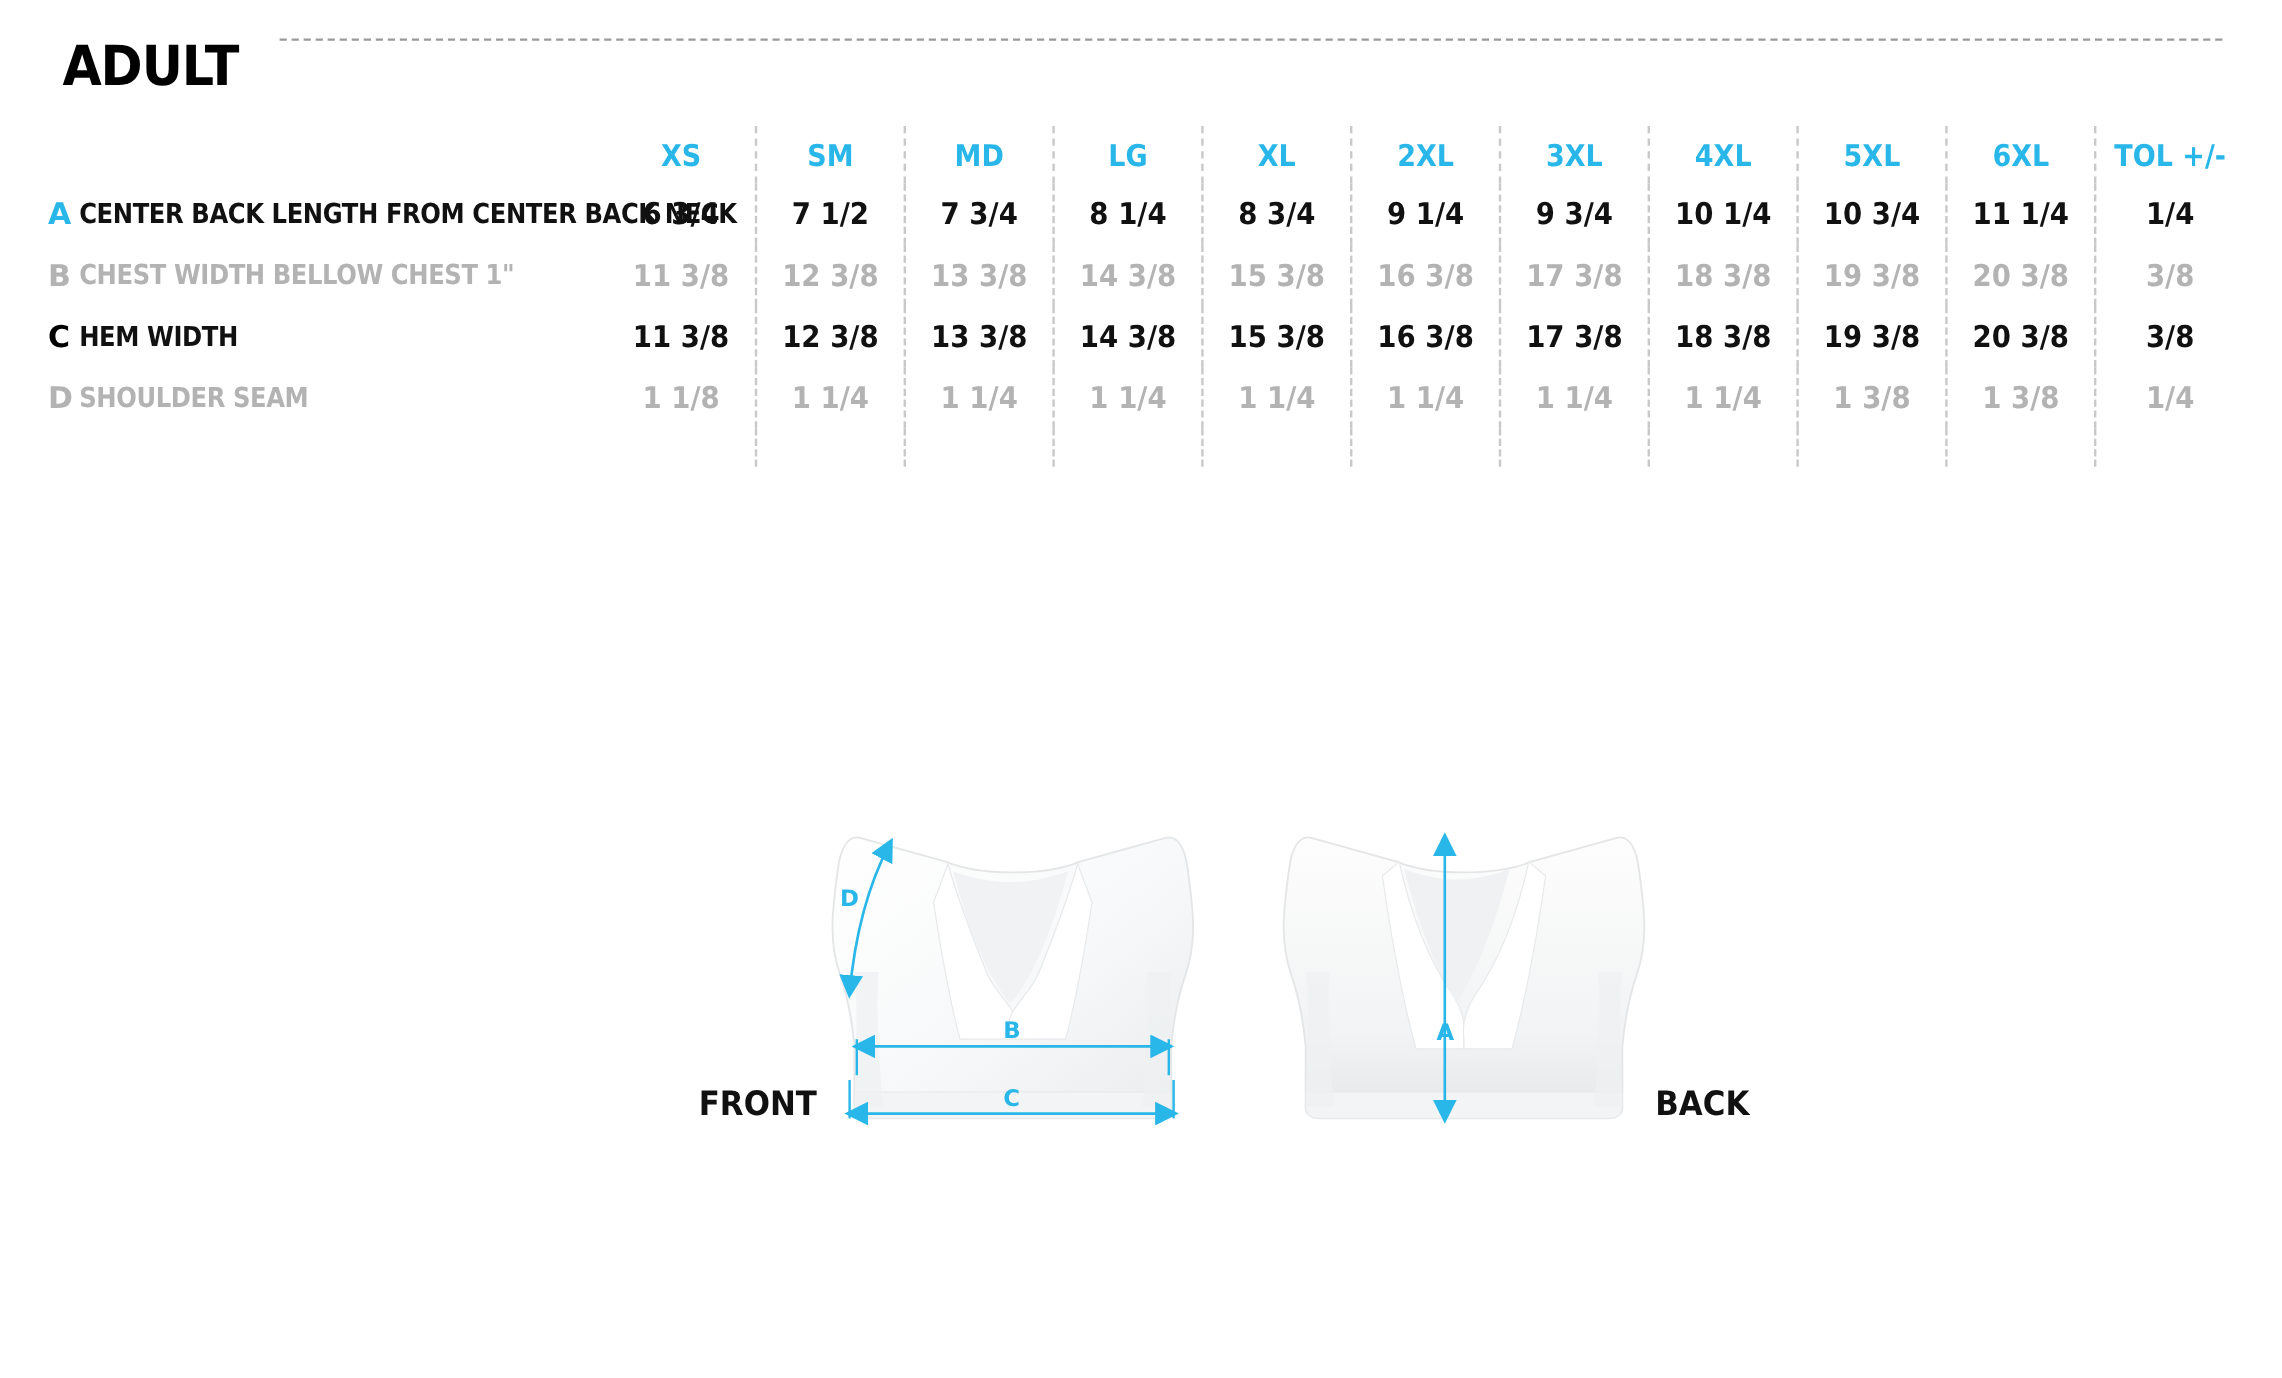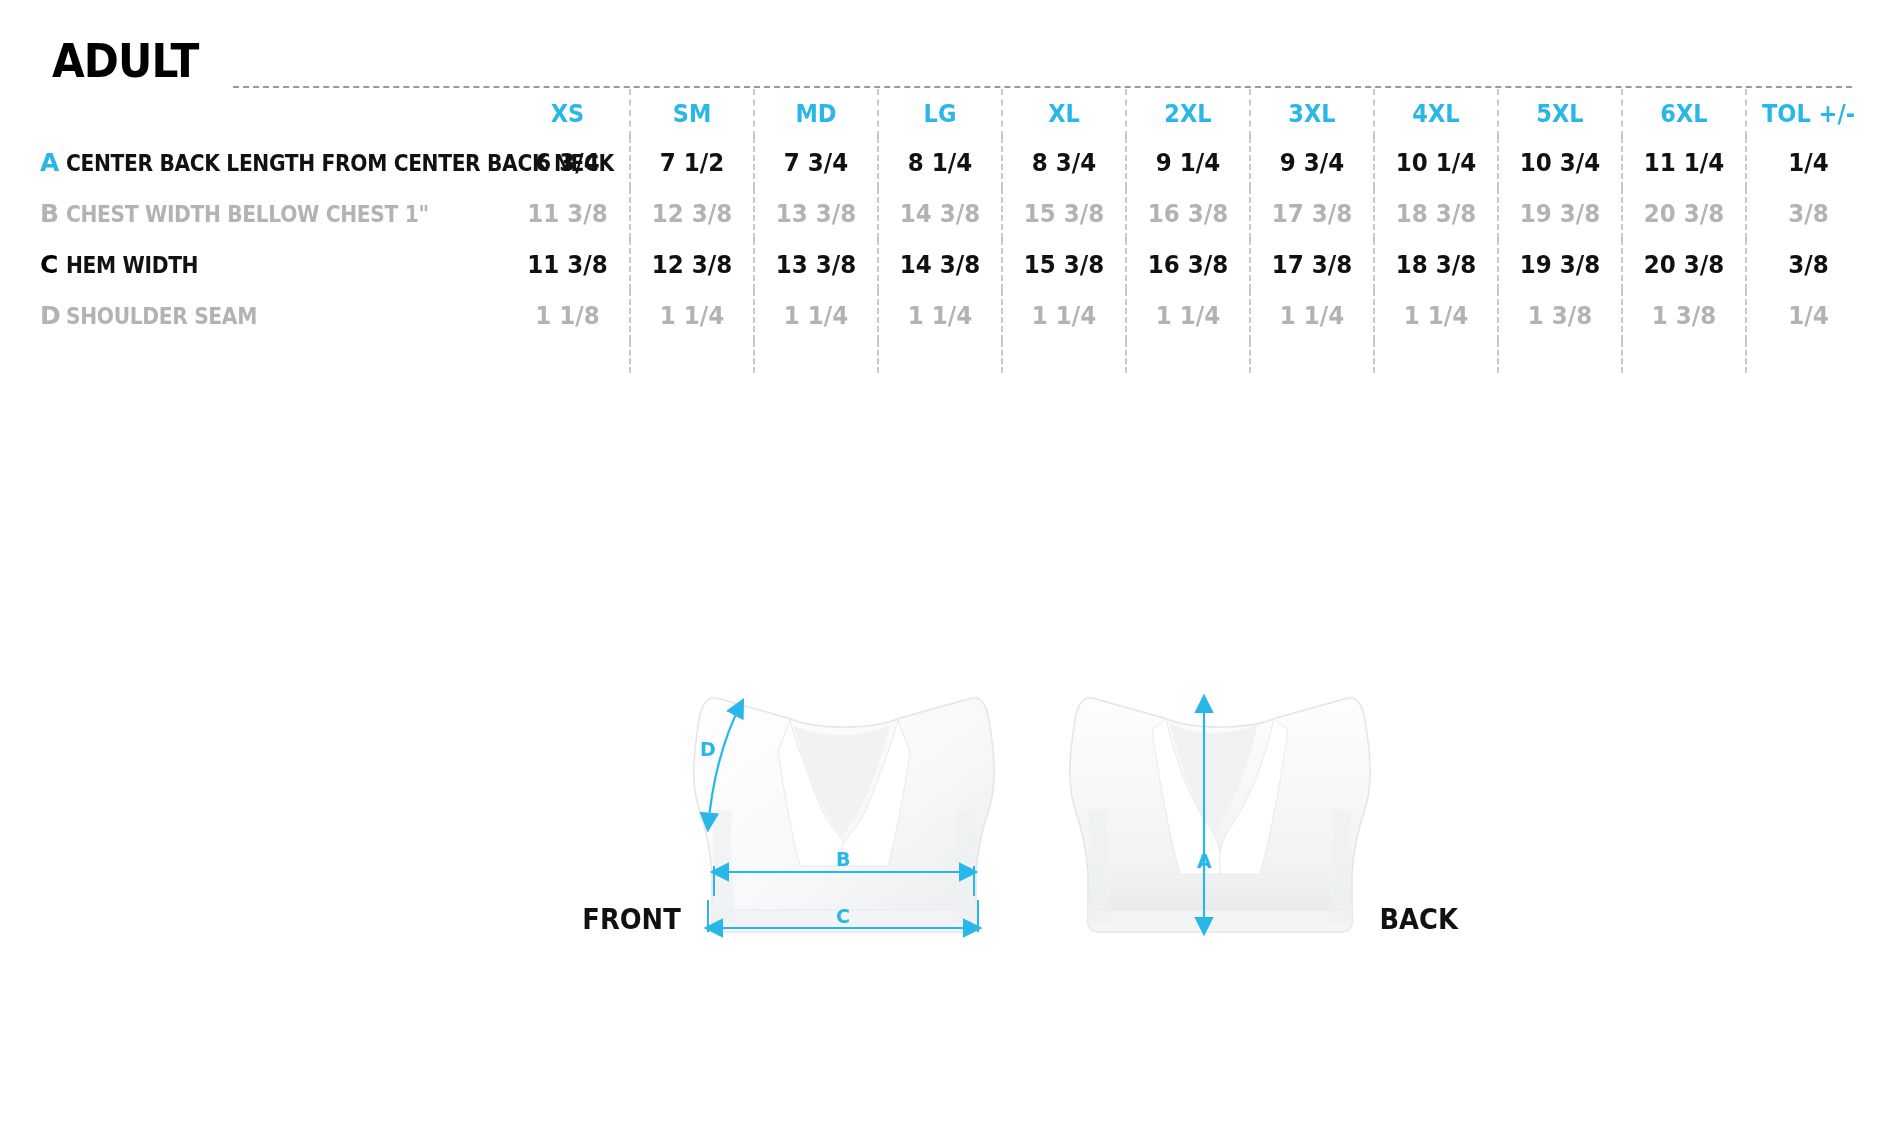--- a/index.html
+++ b/index.html
@@ -16,21 +16,21 @@
   }
 
   
   #header {
     position: absolute;
     left: 52px;
     top: 28px;
     width: 1800px;
     height: 60px;
     display: flex;
-    align-items: flex-end;
+    align-items: flex-start;
   }
   #header .title {
     font-family: "DejaVu Sans", sans-serif;
     font-weight: bold;
     font-size: 46px;
     letter-spacing: -1px;
     color: #000000;
     transform: scaleX(0.92);
     transform-origin: left center;
     white-space: nowrap;
@@ -40,21 +40,21 @@
     margin-left: 22px;
     border-top: 2px dashed #9a9a9a;
     height: 0;
     margin-top: 4px;
   }
 
   
   #size-table {
     position: absolute;
     left: 40px;
-    top: 89px;
+    top: 105px;
     width: 1830px;
   }
   table.sizes {
     border-collapse: collapse;
     width: 100%;
     table-layout: fixed;
   }
   table.sizes col.lbl-code { width: 26px; }
   table.sizes col.lbl-text { width: 440px; }
   table.sizes col.sz { width: auto; }

